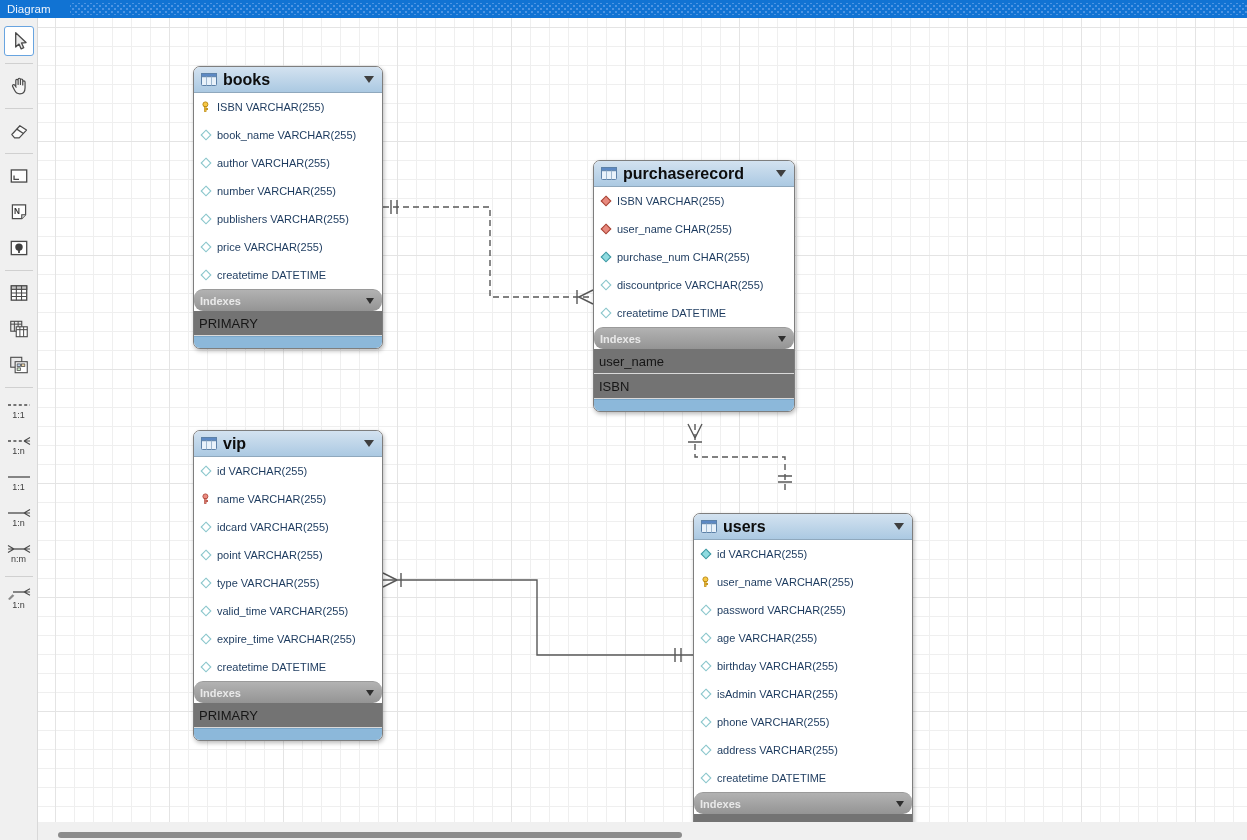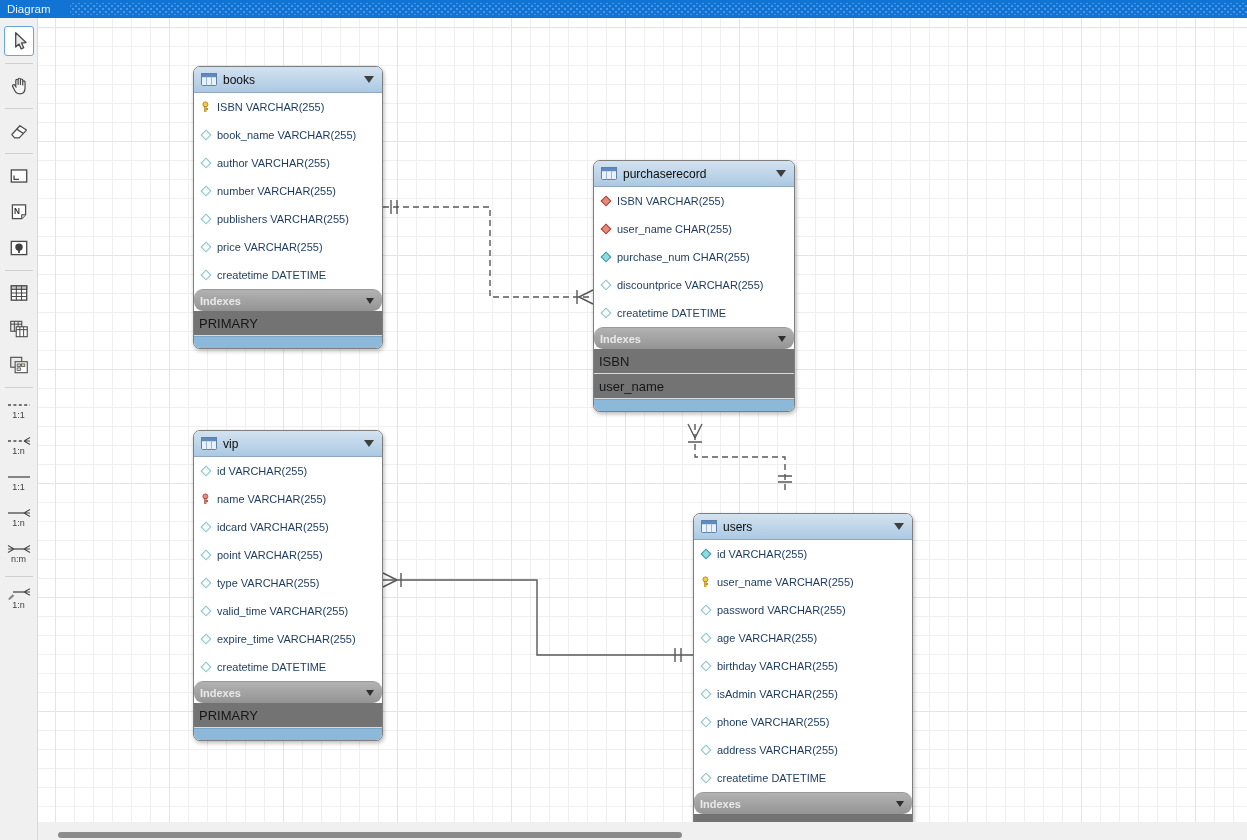--- a/index.html
+++ b/index.html
@@ -64,21 +64,21 @@
   .entity{
     position:absolute;z-index:2;border:1px solid #7e7e7e;border-radius:7px;
     background:#ffffff;box-shadow:1px 2px 4px rgba(0,0,0,0.28);overflow:hidden;
     box-sizing:border-box;
   }
   .entity-header{
     height:26px;display:flex;align-items:center;gap:6px;padding:0 8px 0 7px;
     background:linear-gradient(#d3e2f0,#abc9e2);
     border-bottom:1px solid #8fa8bd;box-sizing:border-box;
   }
-  .entity-header .ename{font-size:12px;font-weight:normal;color:#0d0d0d;flex:1;}
+  .entity-header .ename{font-size:16px;font-weight:bold;color:#0d0d0d;flex:1;}
   .tri{
     width:0;height:0;border-left:5px solid transparent;border-right:5px solid transparent;
     border-top:7px solid #3f3f3f;
   }
   .col-row{
     height:28px;display:flex;align-items:center;gap:5px;padding-left:6px;
     background:#ffffff;box-sizing:border-box;
   }
   .col-row .ctext{font-size:11px;color:#1c3a5e;white-space:nowrap;}
   .idx-header{
@@ -396,22 +396,22 @@
           <svg width="12" height="12" viewBox="0 0 12 12">
             <polygon points="6,1.2 10.8,6 6,10.8 1.2,6" fill="#ffffff" stroke="#8ac6cc" stroke-width="1.1"></polygon>
           </svg>
         </span>
         <span class="ctext">createtime DATETIME</span>
       </div>
       <div class="idx-header">
         <span class="ilabel">Indexes</span>
         <span class="tri"></span>
       </div>
+      <div class="idx-row">user_name</div>
       <div class="idx-row">ISBN</div>
-      <div class="idx-row">user_name</div>
       <div class="entity-footer"></div>
     </div>
     <div class="entity" style="left: 155px; top: 412px; width: 190px;">
       <div class="entity-header">
         <span class="icn">
           <svg width="16" height="13" viewBox="0 0 16 13">
             <rect x="0.5" y="0.5" width="15" height="12" rx="1" fill="#e9f2fa" stroke="#5c81a8"></rect>
             <rect x="0.5" y="0.5" width="15" height="3.2" fill="#5d89c4" stroke="#5c81a8"></rect>
             <path d="M5.5 3.7 V12.5 M10.5 3.7 V12.5" stroke="#9db7cf" stroke-width="1"></path>
           </svg>

